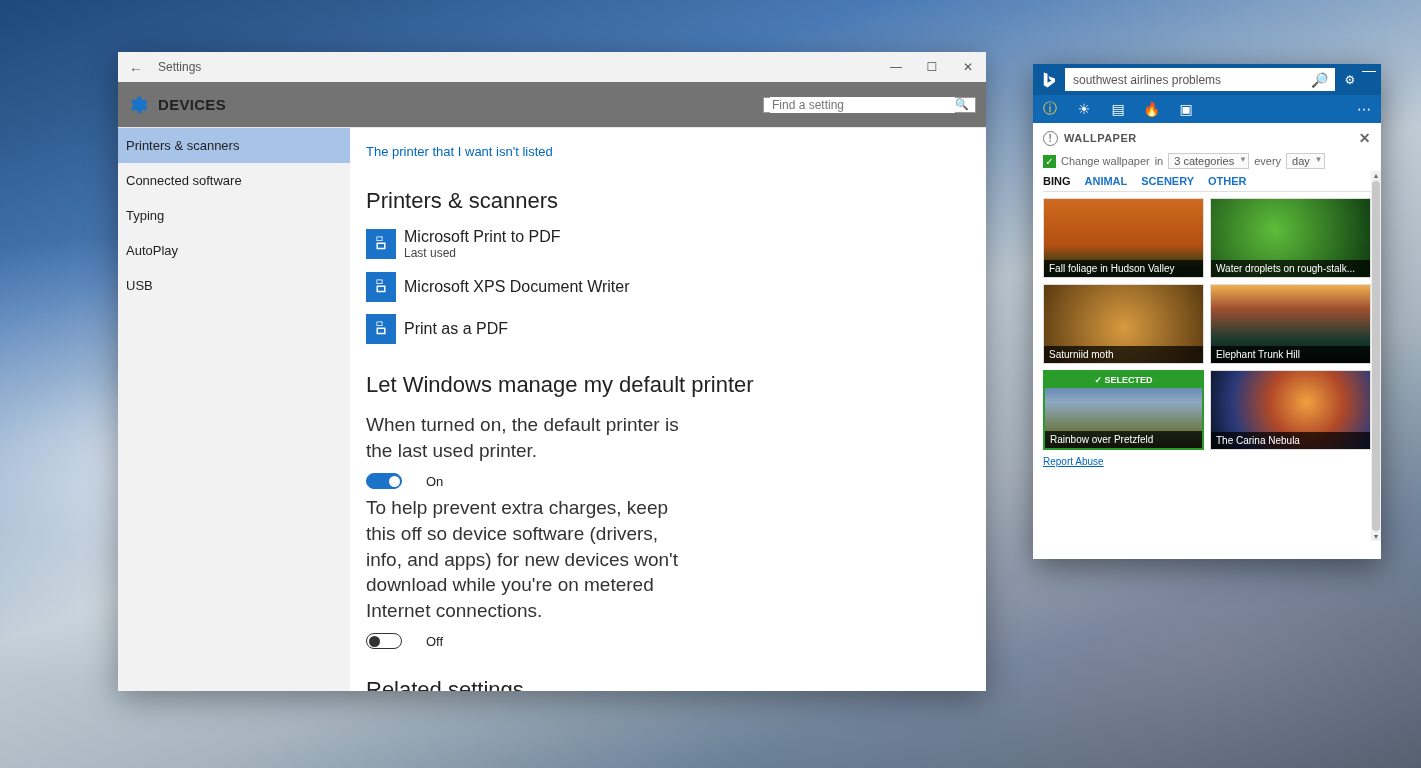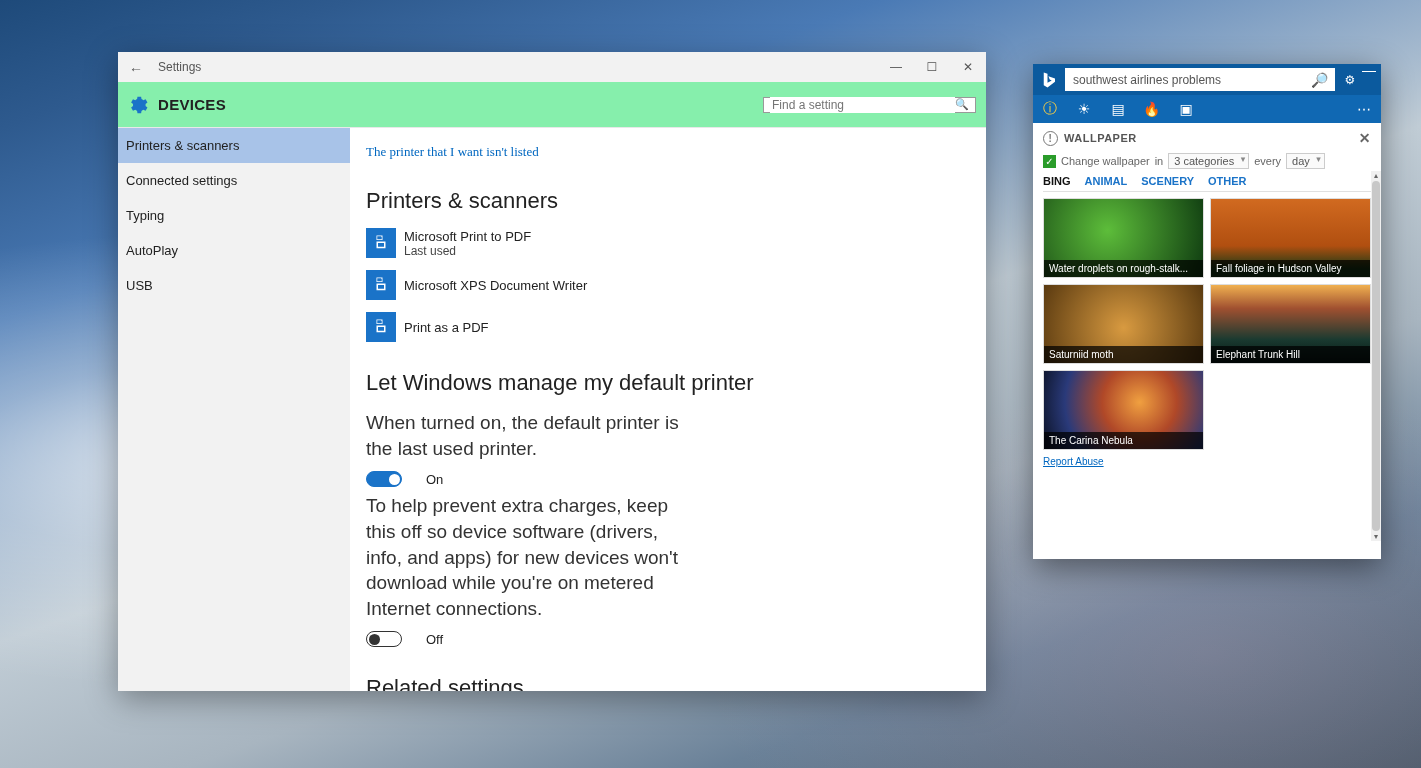--- a/index.html
+++ b/index.html
@@ -31,21 +31,21 @@
   }
   .titlebar {
     height:30px; background:#f2f2f2;
     display:flex; align-items:center;
     font-size:12px; color:#555;
   }
   .titlebar .back { width:36px; text-align:center; cursor:pointer; color:#555; font-size:14px;}
   .titlebar .title { flex:1; padding-left:4px;}
   .titlebar .wbtn { width:36px; text-align:center; cursor:pointer; color:#555; font-size:12px;}
   .header-row {
-    height:46px; background:#86efac;
+    height:46px; background:#737373;
     display:flex; align-items:center; padding:0 10px 0 8px;
     border-bottom:1px solid #e8e8e8;
   }
   .header-row .gear { color:#1a73c8; margin-right:10px; width:22px; height:22px;}
   .header-row .section-title { font-size:15px; font-weight:600; color:#222; letter-spacing:0.3px; flex:1;}
   .search-box {
     width:213px; height:16px; border:1px solid #999;
     display:flex; align-items:center; padding:0 6px; font-size:12px; color:#888;
     background:#fff;
   }
@@ -58,29 +58,29 @@
   .sidebar .item {
     height:35px; display:flex; align-items:center; padding-left:8px;
     font-size:13px; color:#222; cursor:pointer;
   }
   .sidebar .item.active { background:#a8c3e8; }
   .content {
     flex:1; background:#fff; padding:0 16px 20px 16px; overflow:auto;
     color:#222;
   }
   .content::-webkit-scrollbar{width:12px;}
-  .content .link { color:#0067c0; font-size:13px; cursor:pointer;font-family:Liberation Serif, serif; }
+  .content .link { color:#0067c0; font-size:13px; cursor:pointer; }
   .content h2 { font-weight:400; font-size:22px; margin:28px 0 14px 0; color:#222;}
   .printer-row { display:flex; align-items:center; margin-bottom:12px; cursor:pointer;}
   .printer-icon {
     width:30px; height:30px; background:#1a73c8; margin-right:8px;
     display:flex; align-items:center; justify-content:center;
   }
   .printer-icon svg { fill:#fff; }
-  .printer-text .name { font-size:13px; color:#222; }
+  .printer-text .name { font-size:16px; color:#222; }
   .printer-text .sub { font-size:12px; color:#444; }
   .desc { font-size:19px; color:#333; margin-bottom:10px; max-width:320px; line-height:1.35;}
   .toggle-row { display:flex; align-items:center; gap:24px; margin-bottom:6px;}
   .toggle {
     width:36px; height:16px; border-radius:9px; border:1px solid #333; position:relative; cursor:pointer; background:#fff;
   }
   .toggle .knob {
     width:11px; height:11px; border-radius:50%; background:#333; position:absolute; top:1.5px; left:2px; transition:left 0.15s;
   }
   .toggle.on { background:#1a73c8; border-color:#1a73c8; }
@@ -186,21 +186,21 @@
     <div class="section-title">DEVICES</div>
     <div class="search-box">
       <input placeholder="Find a setting" style="">
       <span class="mag">🔍</span>
     </div>
   </div>
 
   <div class="body-row">
     <div class="sidebar" id="sidebar">
         <div class="item active">Printers &amp; scanners</div>
-        <div class="item">Connected settings</div>
+        <div class="item">Connected software</div>
         <div class="item">Typing</div>
         <div class="item">AutoPlay</div>
         <div class="item">USB</div>
       </div>
     <div class="content">
 
       <div style="height:14px"></div>
       <span class="link">The printer that I want isn't listed</span>
 
       <h2>Printers &amp; scanners</h2>
@@ -304,31 +304,35 @@
     </div>
 
     <div class="cat-tabs" id="cat-tabs">
         <span class="active">BING</span>
         <span>ANIMAL</span>
         <span>SCENERY</span>
         <span>OTHER</span>
       </div>
 
     <div class="thumb-grid" id="thumb-grid">
+        <div class="thumb bg-fall">
+          <div class="cap">Fall foliage in Hudson Valley</div>
+        </div>
         <div class="thumb bg-leaf">
           <div class="cap">Water droplets on rough-stalk...</div>
         </div>
-        <div class="thumb bg-fall">
-          <div class="cap">Fall foliage in Hudson Valley</div>
-        </div>
         <div class="thumb bg-moth">
           <div class="cap">Saturniid moth</div>
         </div>
         <div class="thumb bg-hill">
           <div class="cap">Elephant Trunk Hill</div>
+        </div>
+        <div class="thumb bg-rainbow selected">
+          <div class="sel-badge">✓ SELECTED</div>
+          <div class="cap">Rainbow over Pretzfeld</div>
         </div>
         <div class="thumb bg-nebula">
           <div class="cap">The Carina Nebula</div>
         </div>
       </div>
 
     <span class="report">Report Abuse</span>
 
     <div class="bing-scroll">
       <div class="arr" style="top:0">▴</div>

